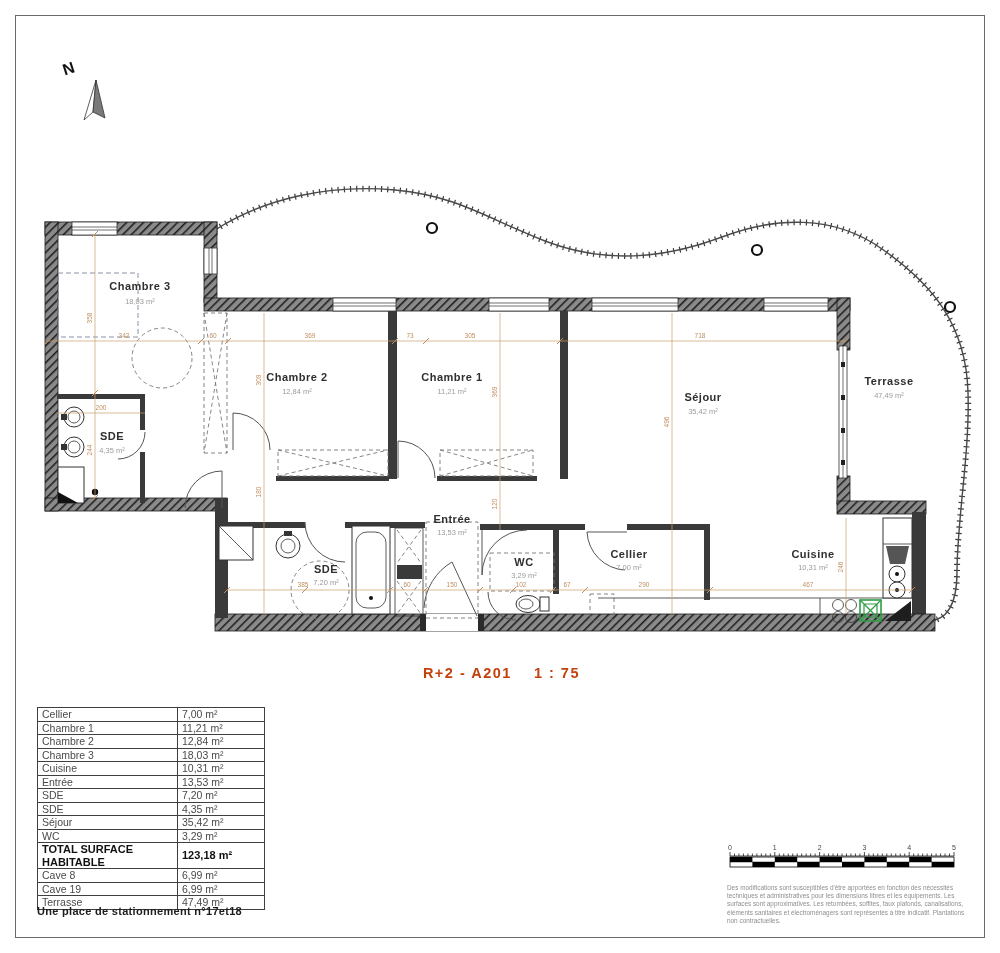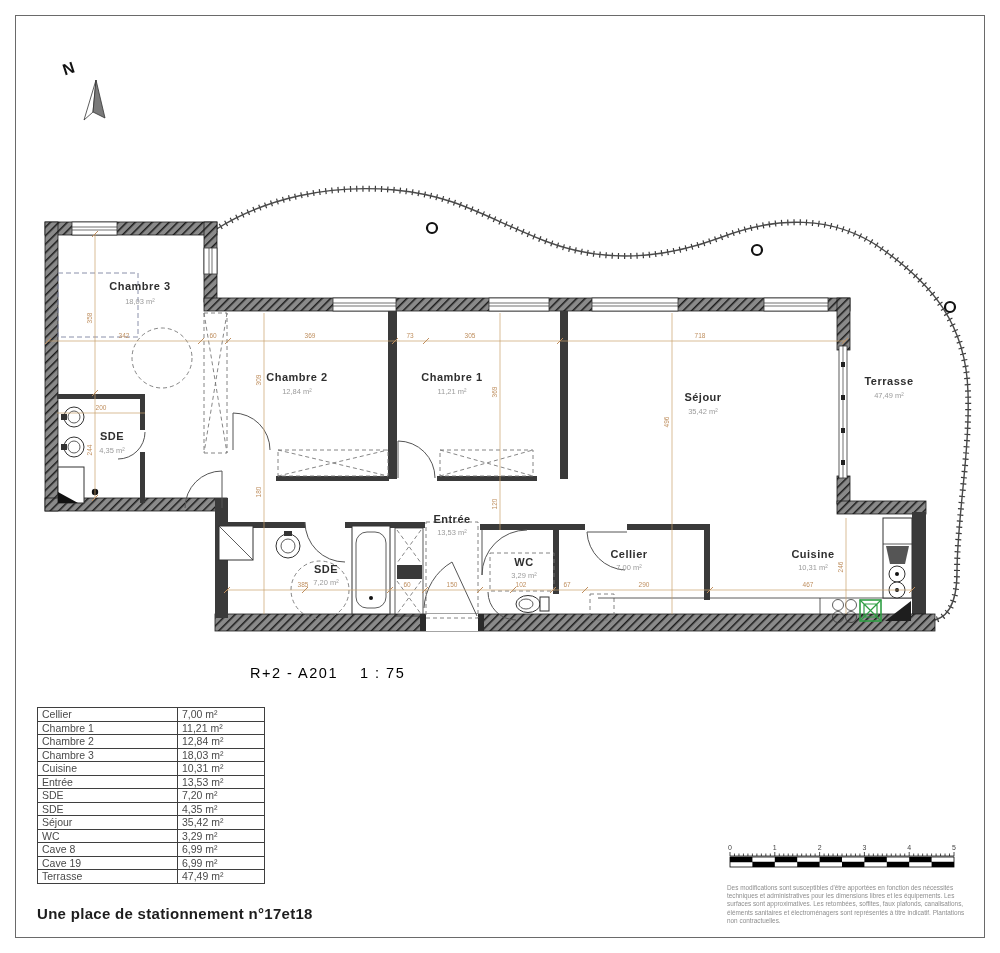--- a/index.html
+++ b/index.html
@@ -20,22 +20,22 @@
   .door{fill:none;stroke:#555;stroke-width:1;}
   .fix{fill:#fff;stroke:#333;stroke-width:1;}
   .fixl{fill:none;stroke:#333;stroke-width:.8;}
   .terr-tick{fill:none;stroke:#3a3a3a;stroke-width:6;stroke-dasharray:1.2 5;}
   .terr-line{fill:none;stroke:#4a4a4a;stroke-width:1.4;}
   
   .surface-table{position:absolute;left:37px;top:707px;width:228px;border-collapse:collapse;font-size:10.5px;color:#4a4a4a;}
   .surface-table td{border:1px solid #3f3f3f;height:12.5px;padding:0 0 0 4px;line-height:12.5px;}
   .surface-table td.val{width:82px;}
   .surface-table tr.total td{font-weight:bold;color:#111;font-size:11px;}
-  .note{position:absolute;left:37px;top:905px;font-size:15px;font-weight:bold;color:#1d1d1d;letter-spacing:.3px;}
-  .plan-title{position:absolute;left:250px;top:665px;width:330px;text-align:left;font-size:14.5px;color:#000000;letter-spacing:1.5px;font-weight:normal;}
+  .note{position:absolute;left:37px;top:905px;font-size:11px;font-weight:bold;color:#1d1d1d;letter-spacing:.3px;}
+  .plan-title{position:absolute;left:250px;top:665px;width:330px;text-align:right;font-size:14.5px;color:#c2410c;letter-spacing:1.5px;font-weight:bold;}
   .plan-title .gap{display:inline-block;width:22px;}
   .disclaimer{position:absolute;left:727px;top:884px;width:238px;font-size:6.4px;line-height:8.2px;color:#8f8f8f;}
   .northN{position:absolute;left:63px;top:60px;font-size:16px;font-weight:bold;color:#111;transform:rotate(-18deg);}
 </style>
 </head>
 <body>
 
 <div class="frame"></div>
 
 <span class="northN">N</span>
@@ -371,20 +371,24 @@
         <td class="val">4,35 m²</td>
       </tr>
     <tr>
         <td>Séjour</td>
         <td class="val">35,42 m²</td>
       </tr>
     <tr>
         <td>WC</td>
         <td class="val">3,29 m²</td>
       </tr>
+    <tr class="total">
+        <td>TOTAL SURFACE HABITABLE</td>
+        <td class="val">123,18 m²</td>
+      </tr>
     <tr>
         <td>Cave 8</td>
         <td class="val">6,99 m²</td>
       </tr>
     <tr>
         <td>Cave 19</td>
         <td class="val">6,99 m²</td>
       </tr>
     <tr>
         <td>Terrasse</td>

